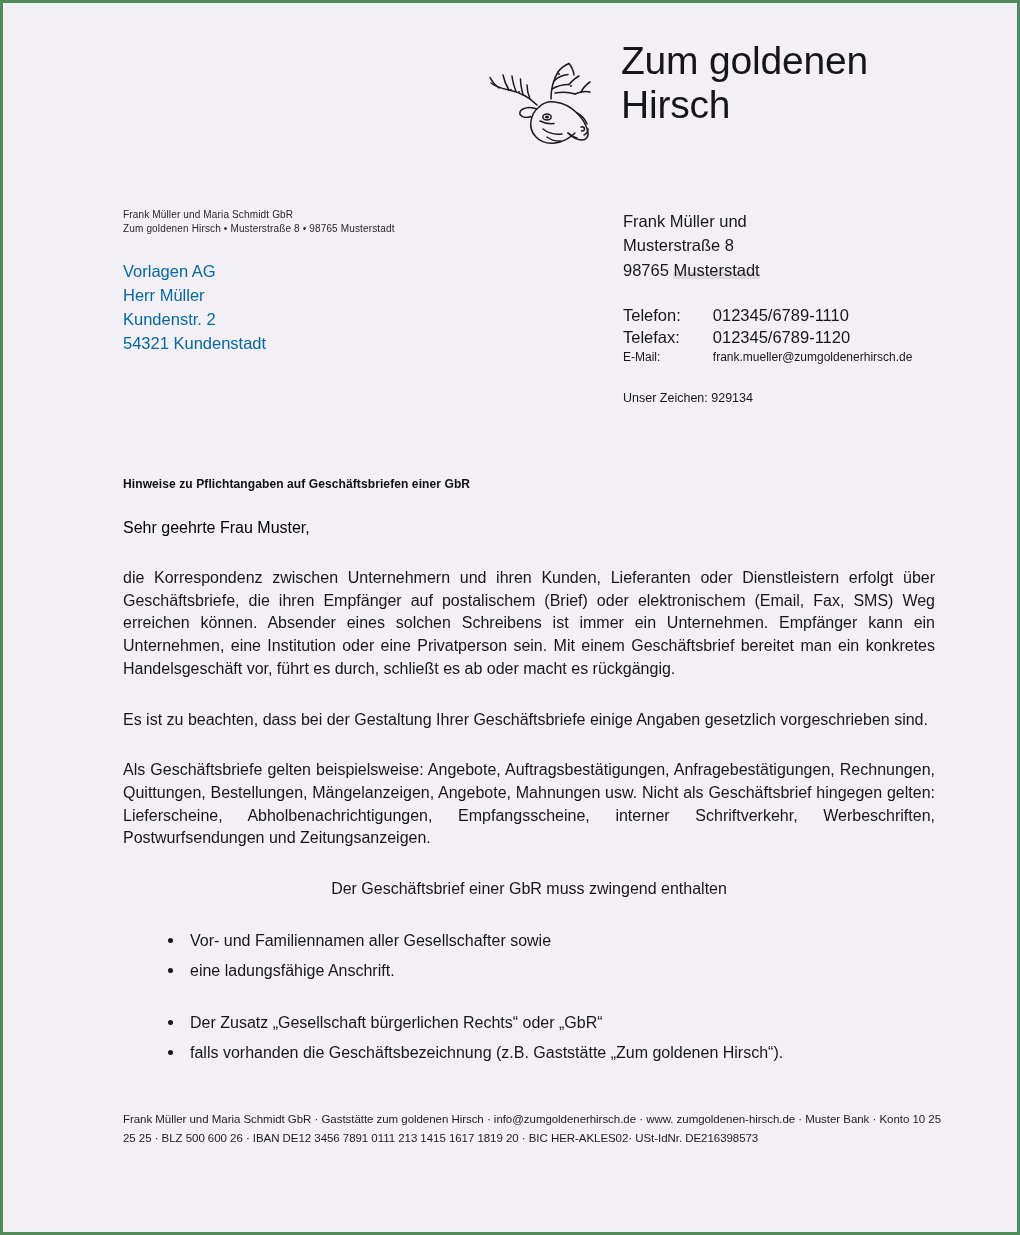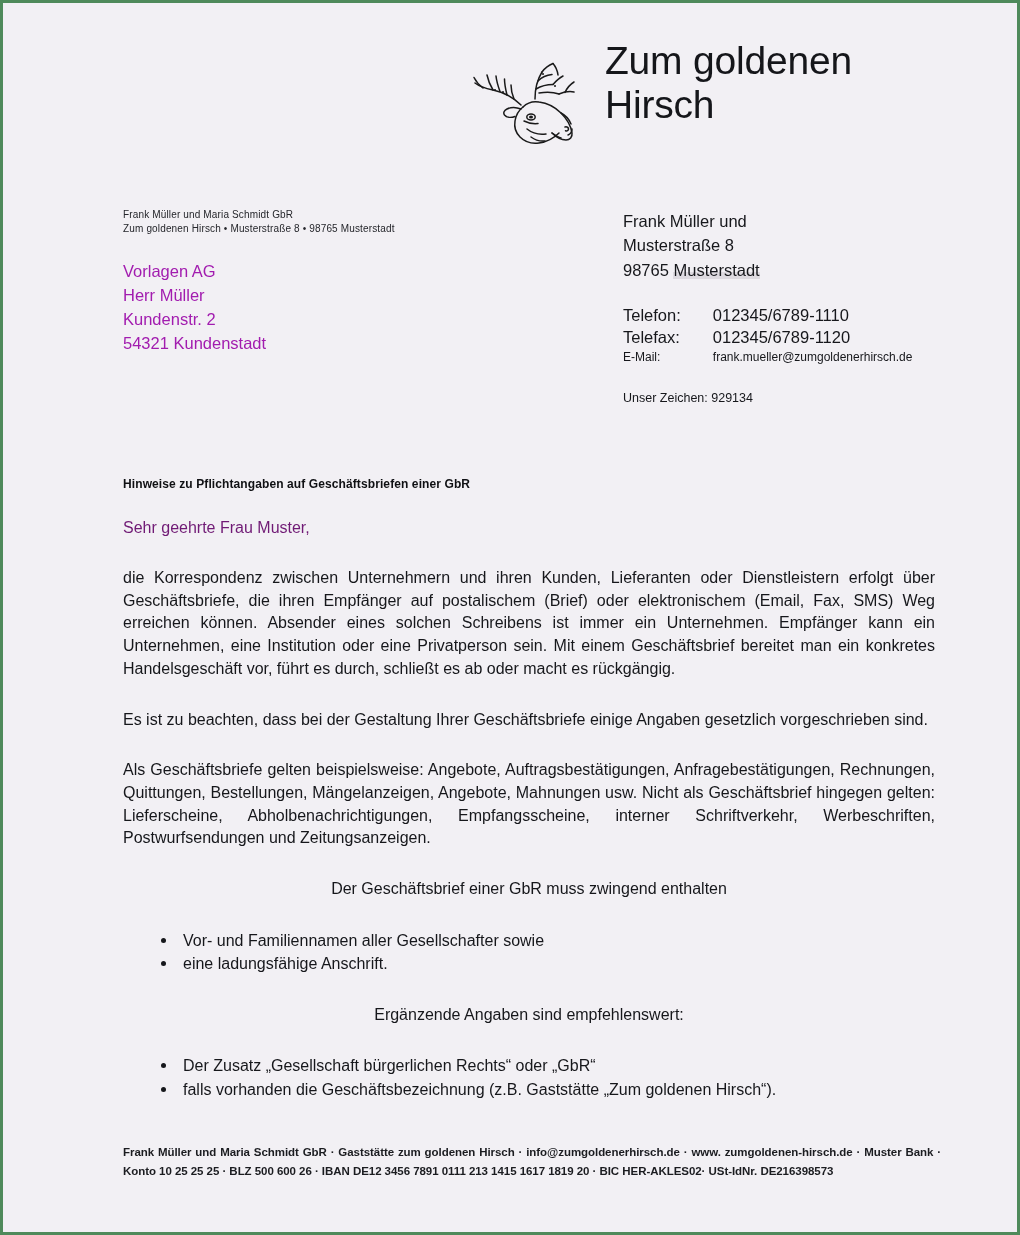--- a/index.html
+++ b/index.html
@@ -18,21 +18,21 @@
     height: 1235px;
     box-sizing: border-box;
     background: #f2f0f4;
     border: 3px solid #4f8a5b;
     overflow: hidden;
   }
 
   
   .letterhead {
     position: absolute;
-    left: 466px;
+    left: 482px;
     top: 34px;
     display: flex;
     align-items: flex-start;
     gap: 18px;
   }
   .logo-mark {
     width: 118px;
     height: 104px;
     flex: 0 0 118px;
     margin-top: 10px;
@@ -60,21 +60,21 @@
   }
   .return-address div { white-space: pre; }
 
   
   .recipient {
     position: absolute;
     left: 120px;
     top: 256px;
     font-size: 16.5px;
     line-height: 1.46;
-    color: #a21caf;
+    color: #0369a1;
   }
 
   
   .sender-block {
     position: absolute;
     left: 620px;
     top: 206px;
   }
   .sender-address {
     font-size: 16.5px;
@@ -135,21 +135,21 @@
   }
   .subject {
     font-size: 12px;
     font-weight: bold;
     color: #0f1013;
     margin: 0 0 28px 0;
     letter-spacing: 0.1px;
   }
   .salutation {
     font-size: 16px;
-    color: #701a75;
+    color: #000000;
     margin: 0 0 30px 0;
   }
   .para {
     font-size: 16px;
     line-height: 1.42;
     color: #16171b;
     text-align: justify;
     margin: 0 0 28px 0;
     hyphens: manual;
   }
@@ -160,41 +160,41 @@
     list-style: none;
     margin: 0 0 28px 0;
     padding: 0;
   }
   .bullet-list li {
     position: relative;
     font-size: 16px;
     line-height: 1.46;
     color: #16171b;
     padding-left: 60px;
-    margin: 0;
+    margin: 7px;
   }
   .bullet-list li::before {
     content: "";
     position: absolute;
     left: 38px;
     top: 9px;
     width: 5px;
     height: 5px;
     border-radius: 50%;
     background: #16171b;
   }
 
   
   .footer {
     position: absolute;
     left: 120px;
-    top: 1140px;
+    top: 1107px;
     width: 818px;
     font-size: 11.5px;
-    font-weight: bold;
+    font-weight: normal;
     line-height: 1.62;
     color: #1b1c20;
     text-align: justify;
     letter-spacing: -0.05px;
   }
 </style>
 </head>
 <body>
 
 <div class="page">
@@ -303,21 +303,20 @@
 
     <p class="para">Als Geschäftsbriefe gelten beispielsweise: Angebote, Auftragsbestätigungen, Anfragebestätigungen, Rechnungen, Quittungen, Bestellungen, Mängelanzeigen, Angebote, Mahnungen usw. Nicht als Geschäftsbrief hingegen gelten: Lieferscheine, Abholbenachrichtigungen, Empfangsscheine, interner Schriftverkehr, Werbeschriften, Postwurfsendungen und Zeitungsanzeigen.</p>
 
     <p class="para no-justify">Der Geschäftsbrief einer GbR muss zwingend enthalten</p>
 
     <ul class="bullet-list">
       <li>Vor- und Familiennamen aller Gesellschafter sowie</li>
       <li>eine ladungsfähige Anschrift.</li>
     </ul>
 
-    <p class="para no-justify">Ergänzende Angaben sind empfehlenswert:</p>
 
     <ul class="bullet-list">
       <li>Der Zusatz „Gesellschaft bürgerlichen Rechts“ oder „GbR“</li>
       <li>falls vorhanden die Geschäftsbezeichnung (z.B. Gaststätte „Zum goldenen Hirsch“).</li>
     </ul>
 
   </div>
 
   <div class="footer">Frank Müller und Maria Schmidt GbR · Gaststätte zum goldenen Hirsch · info@zumgoldenerhirsch.de · www. zumgoldenen-hirsch.de · Muster Bank · Konto 10 25 25 25 · BLZ 500 600 26 · IBAN DE12 3456 7891 0111 213 1415 1617 1819 20 ·   BIC   HER-AKLES02· USt-IdNr. DE216398573</div>
 

